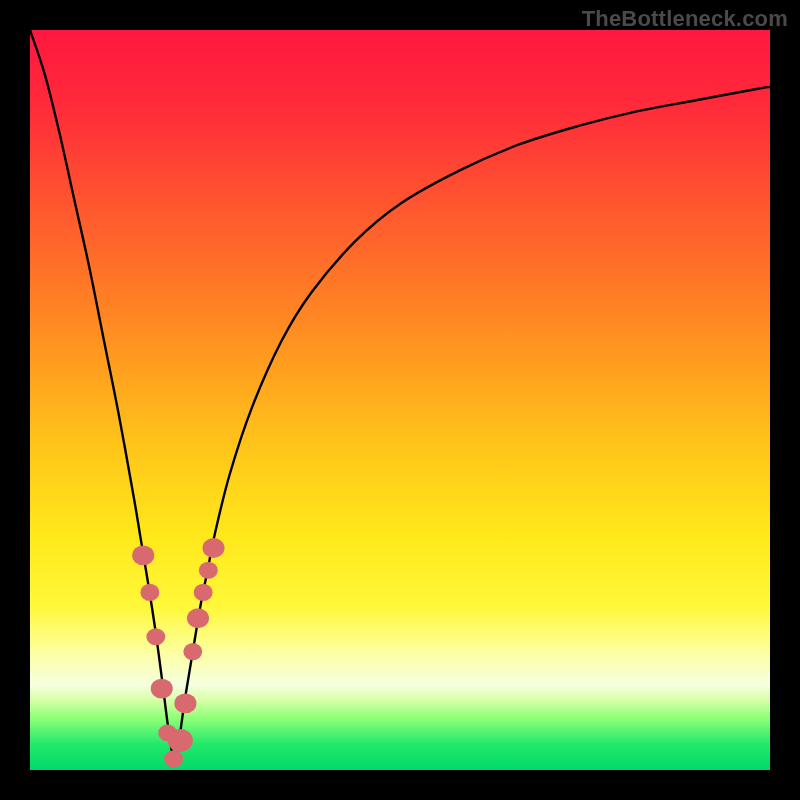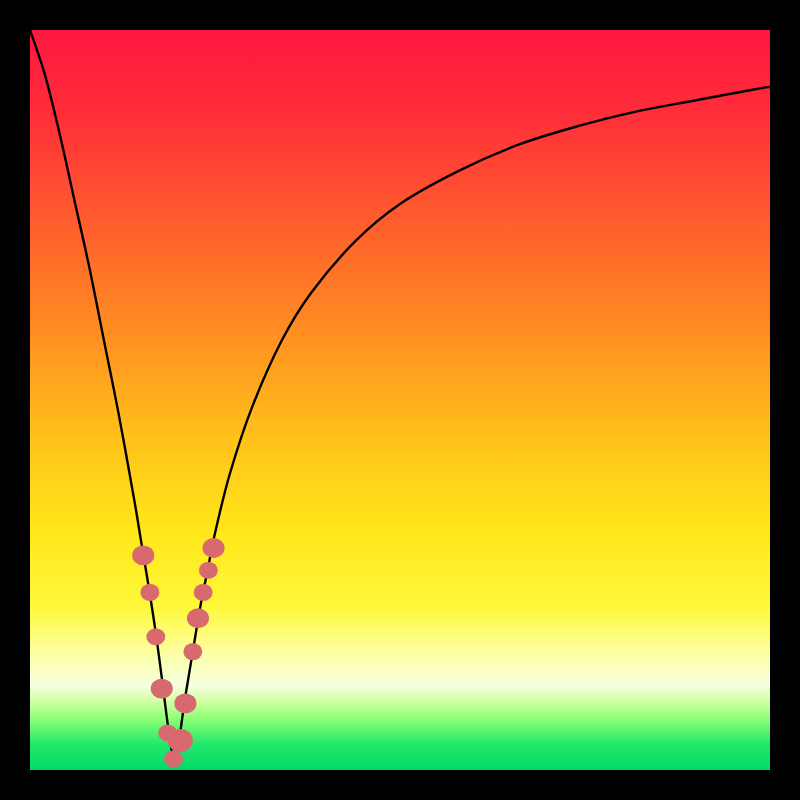--- a/index.html
+++ b/index.html
@@ -96,14 +96,15 @@
           <ellipse cx="162.80" cy="621.60" rx="9.45" ry="8.55" fill="#d86a6f" stroke="#c45158" stroke-width="0"></ellipse>
           <ellipse cx="167.98" cy="588.30" rx="11.03" ry="9.97" fill="#d86a6f" stroke="#c45158" stroke-width="0"></ellipse>
           <ellipse cx="173.16" cy="562.40" rx="9.45" ry="8.55" fill="#d86a6f" stroke="#c45158" stroke-width="0"></ellipse>
           <ellipse cx="178.34" cy="540.20" rx="9.45" ry="8.55" fill="#d86a6f" stroke="#c45158" stroke-width="0"></ellipse>
           <ellipse cx="183.52" cy="518.00" rx="11.03" ry="9.97" fill="#d86a6f" stroke="#c45158" stroke-width="0"></ellipse>
         </g>
     </svg>
 
   </div>
 
+  <div class="watermark">TheBottleneck.com</div>
 
 </div>
 
 </body></html>

